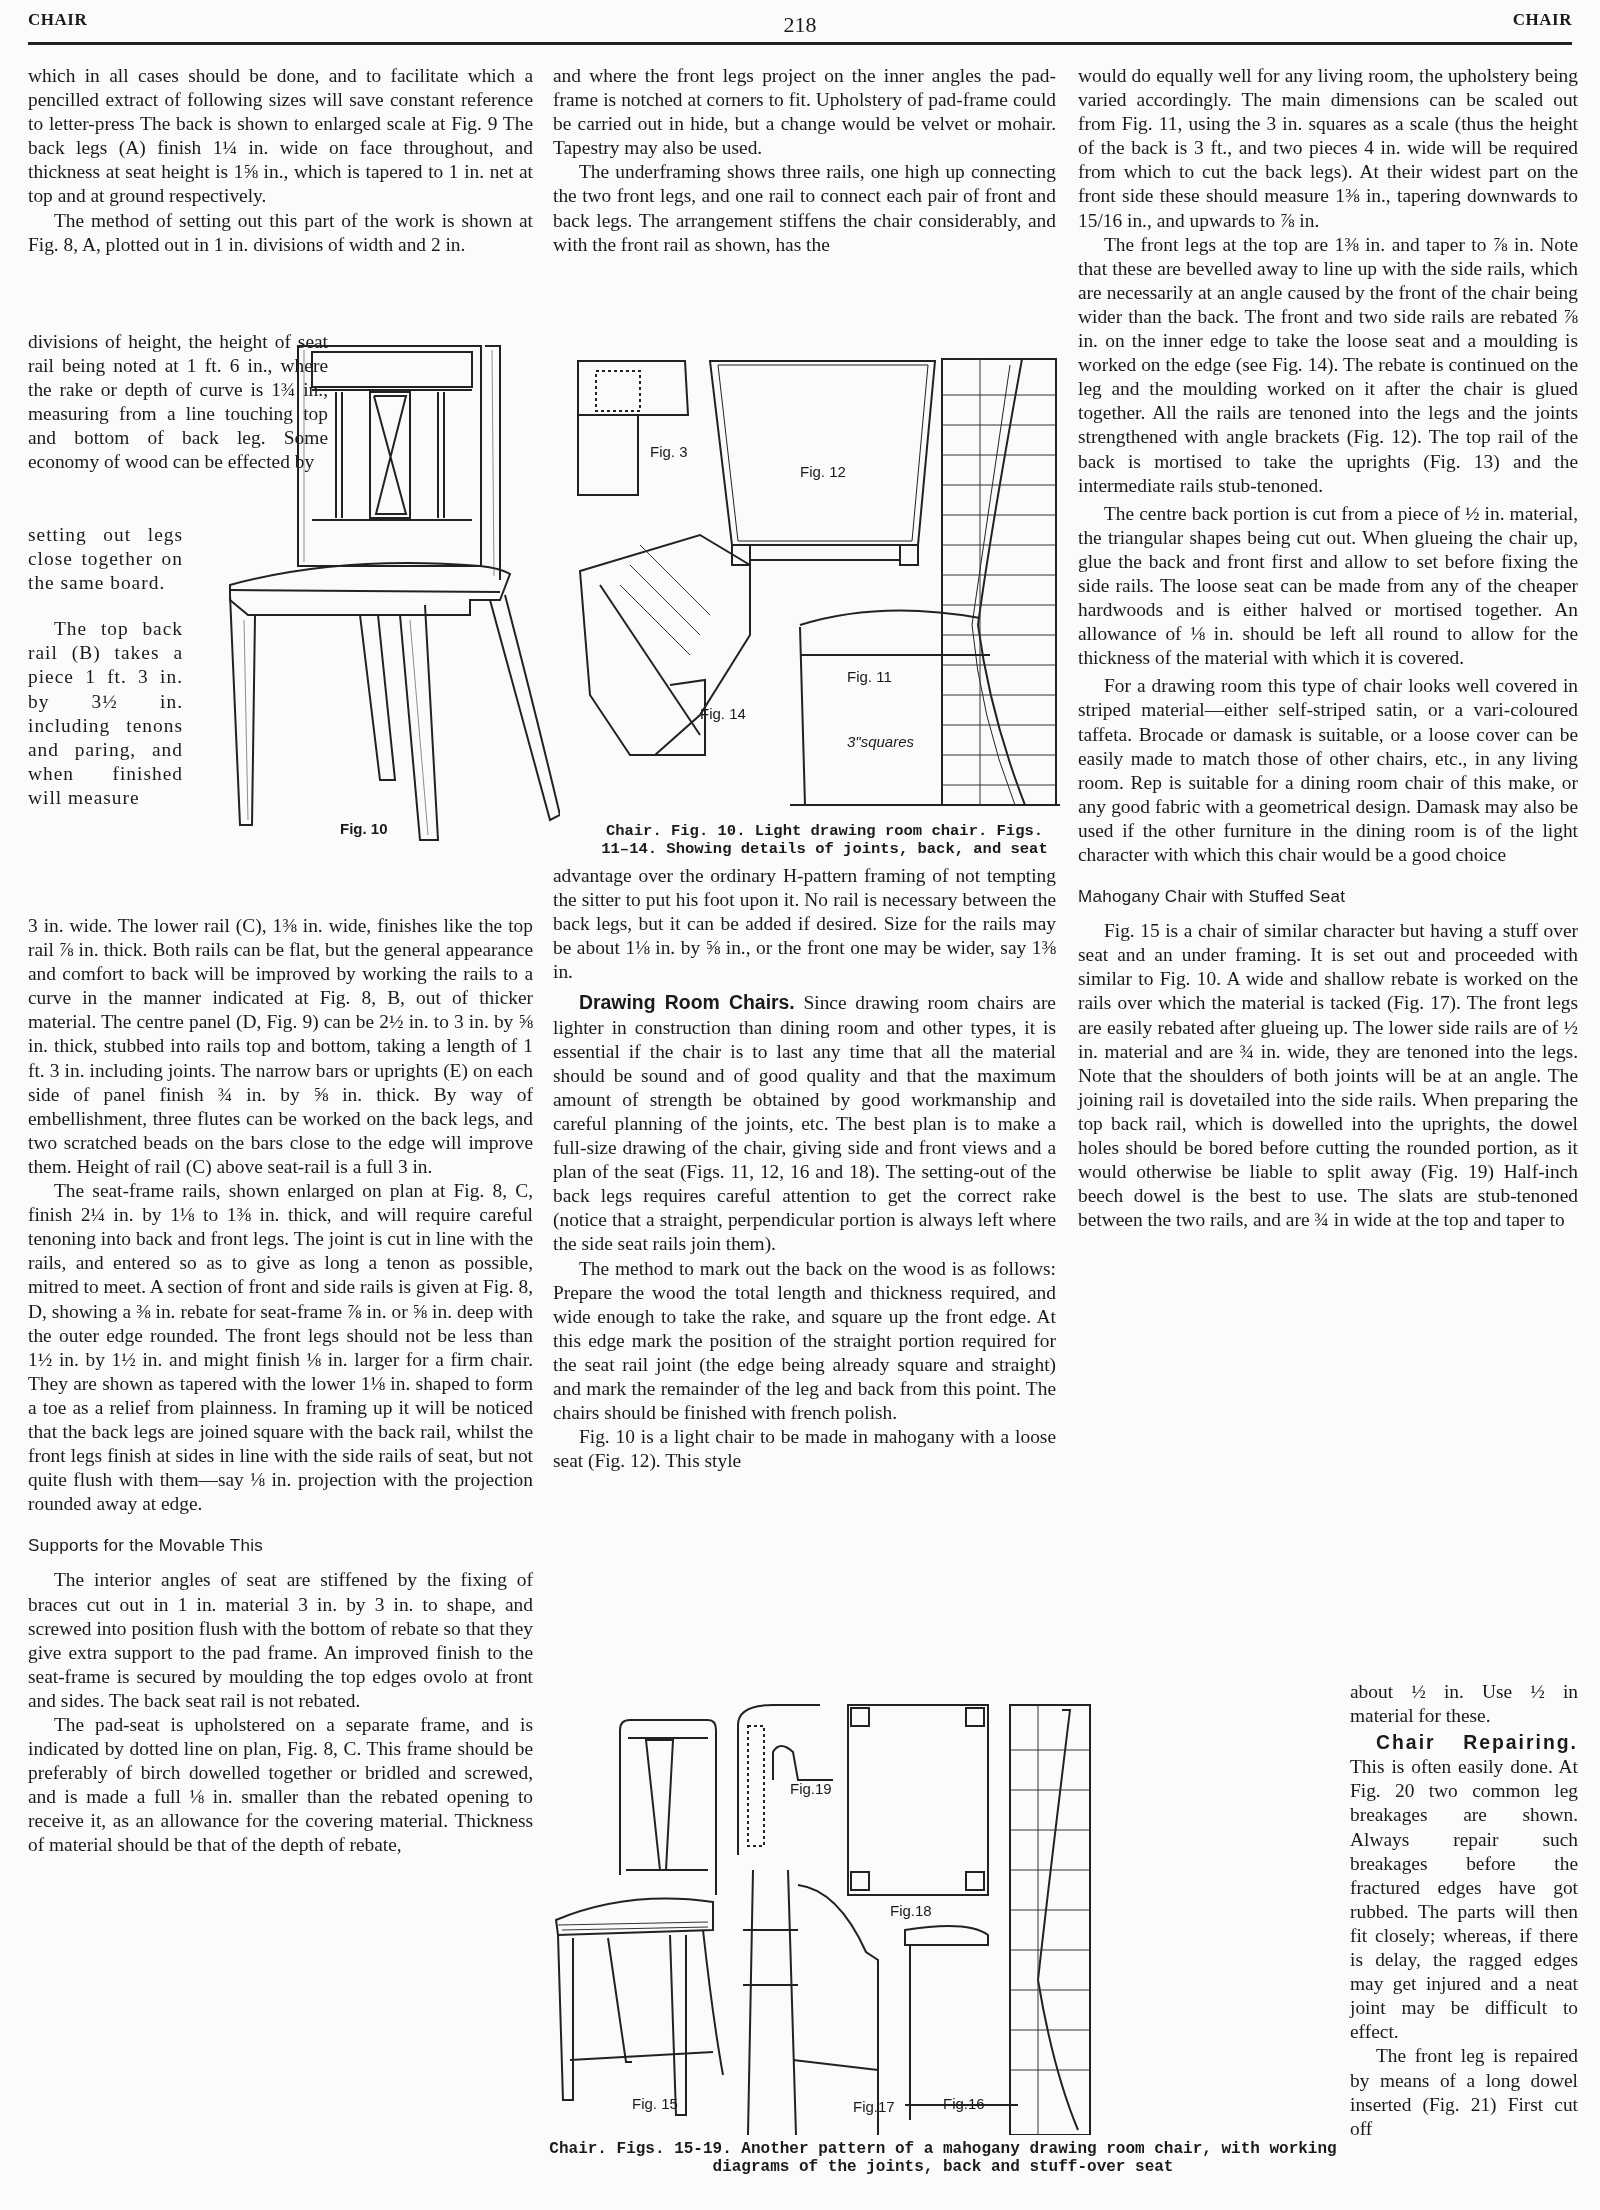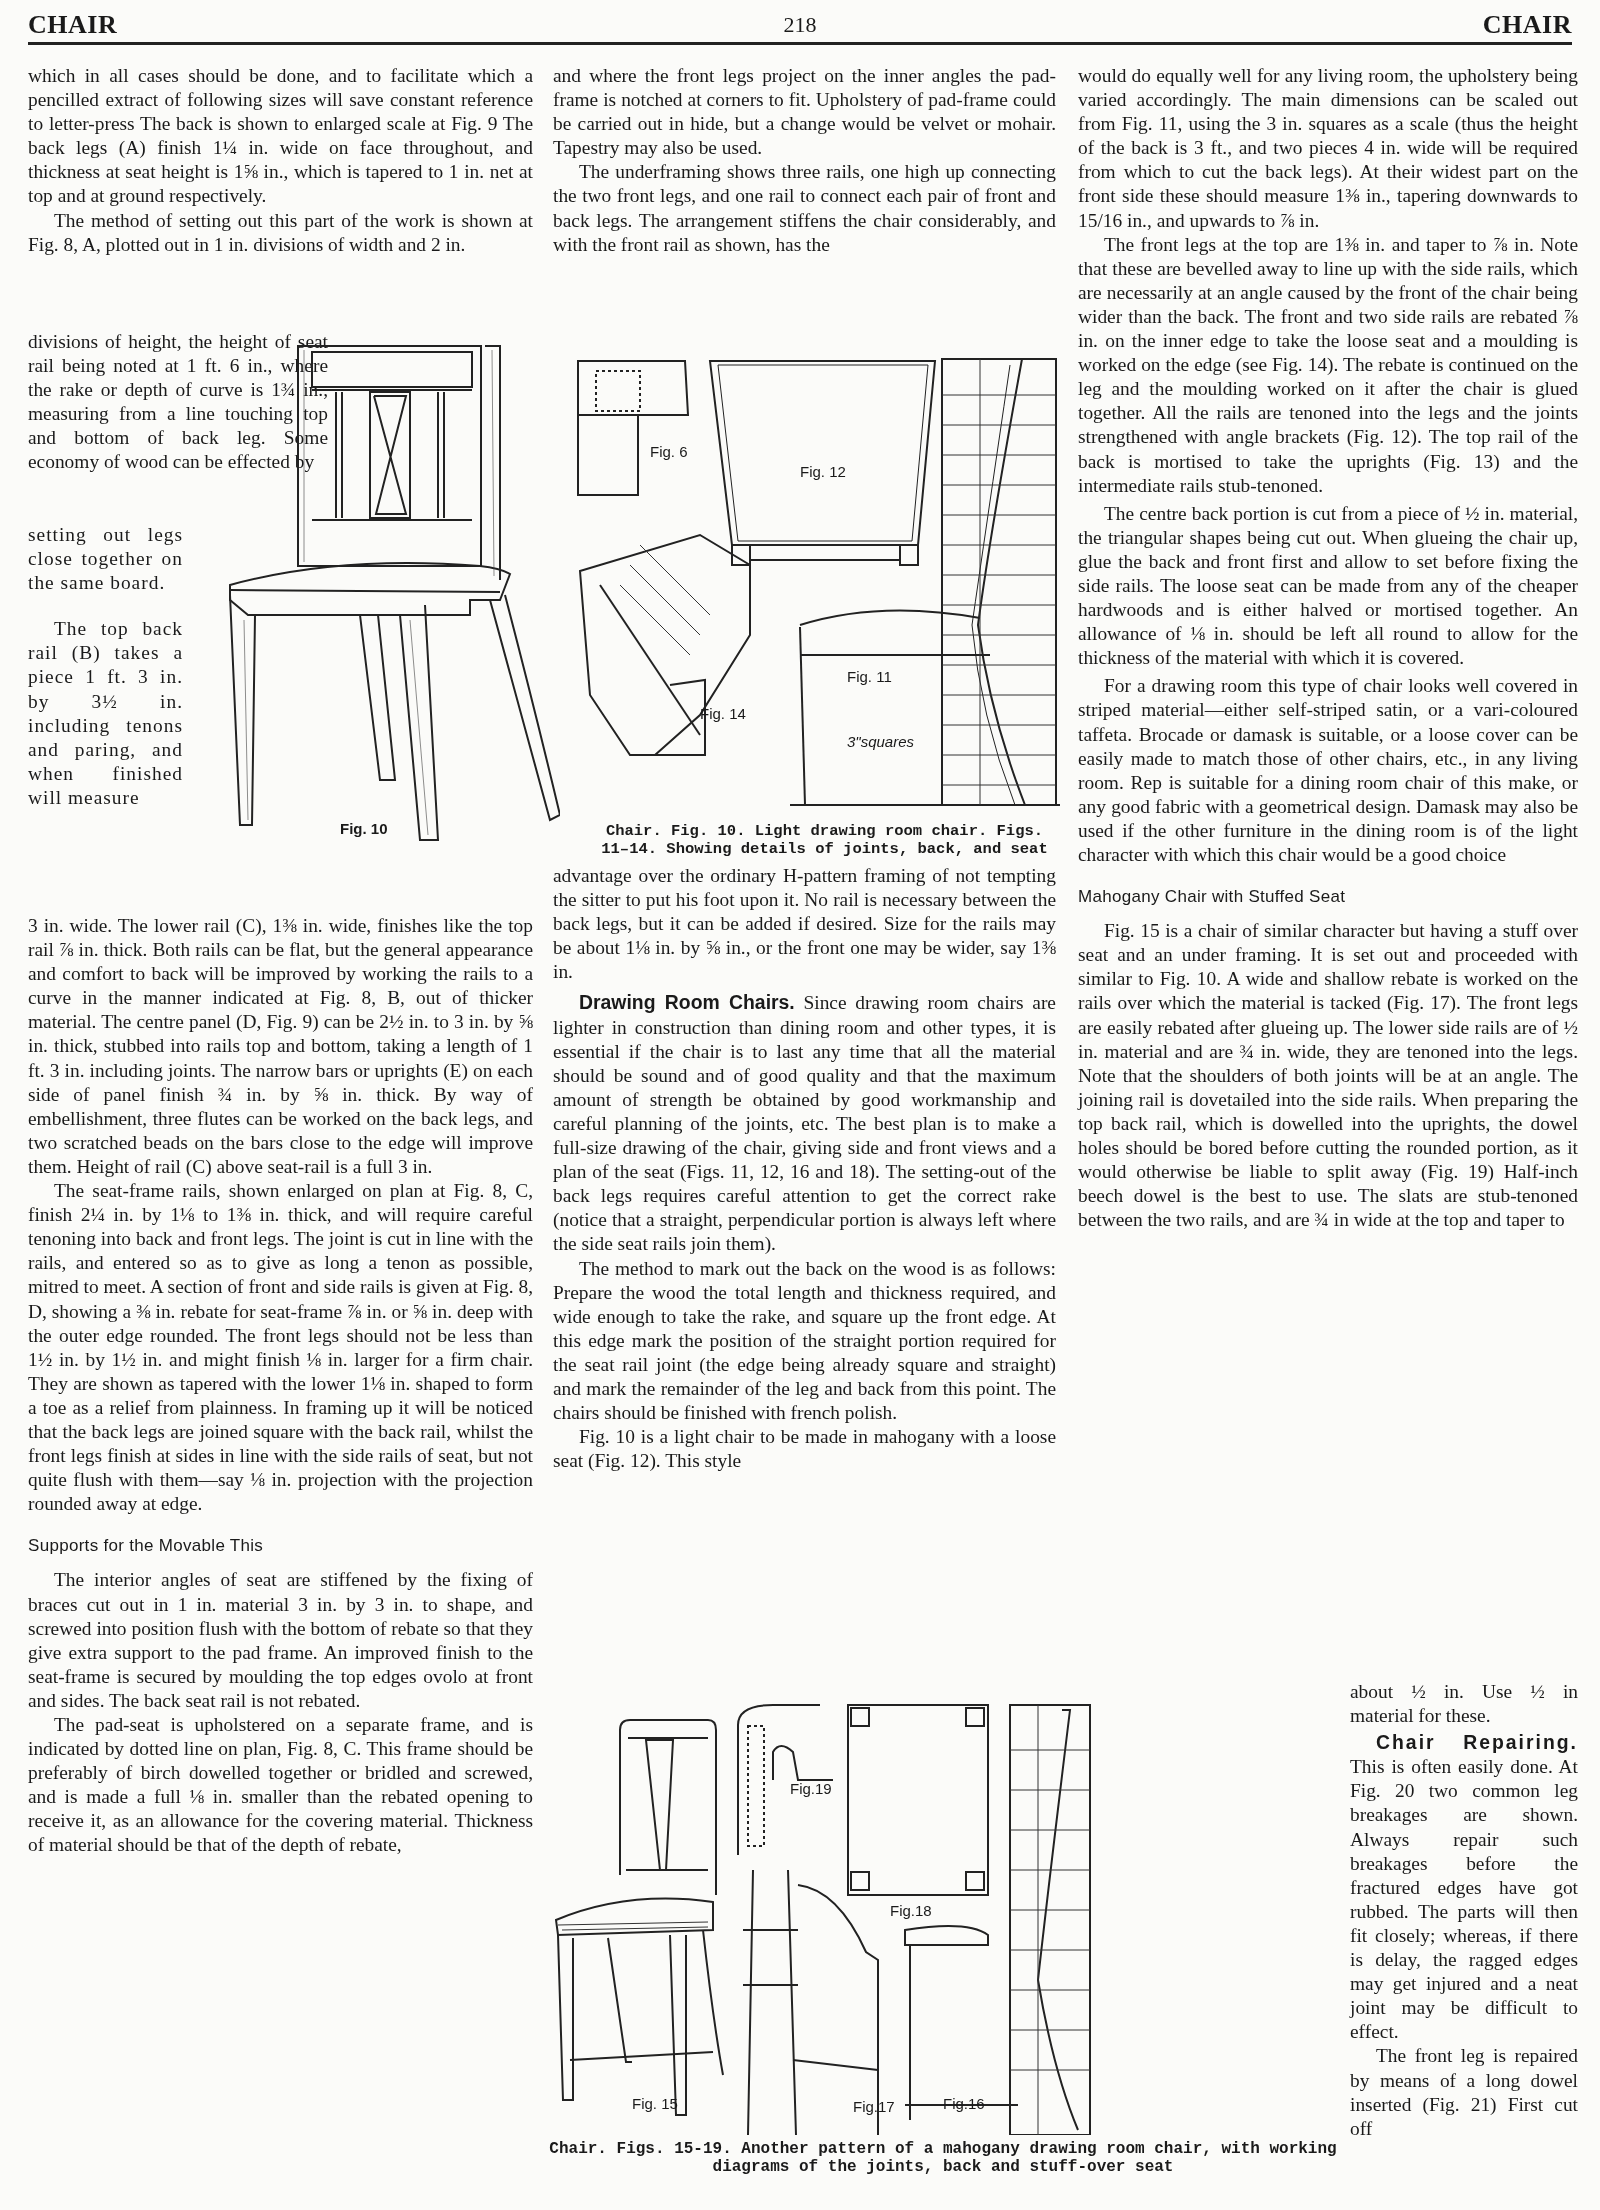--- a/index.html
+++ b/index.html
@@ -1,19 +1,19 @@
 <!DOCTYPE html>
 <html><head>
 <meta charset="utf-8">
 <style>
   html, body { margin:0; padding:0; }
   body { width:1600px; height:2210px; background:#fbfbf9; position:relative; overflow:hidden;
          font-family:"Liberation Serif","DejaVu Serif",serif; color:#1a1a1a; }
   .hdr { position:absolute; left:28px; right:28px; top:6px; height:36px; border-bottom:3px solid #222; }
-  .hdr .l, .hdr .r { position:absolute; top:4px; font-weight:bold; font-size:26px; letter-spacing:0.5px; }
+  .hdr .l, .hdr .r { position:absolute; top:4px; font-weight:bold; font-size:17px; letter-spacing:0.5px; }
   .hdr .l { left:0; } .hdr .r { right:0; }
   .hdr .c { position:absolute; left:0; right:0; top:6px; text-align:center; font-size:22px; }
   .col { position:absolute; font-size:19.4px; line-height:24.1px; text-align:justify; }
   .col p { margin:0; text-indent:26px; }
   .col p.ni { text-indent:0; }
   .sub { font-family:"Liberation Sans","DejaVu Sans",sans-serif; font-weight:normal; text-align:left; font-size:17px; margin:18px 0 10px; text-indent:0; letter-spacing:0.3px;}
   .runin { font-family:"Liberation Sans","DejaVu Sans",sans-serif; font-weight:bold;margin-top:19px; }
   .cap { font-family:Liberation Mono, monospace; font-weight:bold; font-size:15.5px; line-height:18px; text-align:center; }
   .fig { position:absolute; }
   .flabel { font-family:"Liberation Sans","DejaVu Sans",sans-serif; font-size:15px; position:absolute; }
@@ -119,21 +119,21 @@
       <line x1="382" y1="360" x2="496" y2="360"></line>
         <line x1="382" y1="390" x2="496" y2="390"></line>
       <line x1="382" y1="420" x2="496" y2="420"></line>
         <line x1="382" y1="450" x2="496" y2="450"></line>
       <line x1="420" y1="24" x2="420" y2="470"></line>
       <line x1="80" y1="210" x2="150" y2="280"></line>
         <line x1="70" y1="230" x2="140" y2="300"></line>
       <line x1="60" y1="250" x2="130" y2="320"></line>
     </g>
   </svg>
-  <span class="flabel" style="left:90px; top:108px;">Fig. 6</span>
+  <span class="flabel" style="left:90px; top:108px;">Fig. 3</span>
   <span class="flabel" style="left:240px; top:120px;margin-top:8px;">Fig. 12</span>
   <span class="flabel" style="left:140px; top:370px;">Fig. 14</span>
   <span class="flabel" style="left:287px; top:333px;">Fig. 11</span>
   <span class="flabel" style="left:287px; top:398px; font-style:italic;">3"squares</span>
 </div>
 
 <div class="col" style="left:553px; top:822px; width:503px;">
   <div class="cap" style="padding-left:40px;">Chair. Fig. 10. Light drawing room chair. Figs. 11–14. Showing details of joints, back, and seat</div>
   <p class="ni" style="margin-top:6px">advantage over the ordinary H-pattern framing of not tempting the sitter to put his foot upon it. No rail is necessary between the back legs, but it can be added if desired. Size for the rails may be about 1⅛ in. by ⅝ in., or the front one may be wider, say 1⅜ in.</p>
   <p style="margin-top:6px"><span class="runin">Drawing Room Chairs.</span><span> Since drawing room chairs are lighter in construction than dining room and other types, it is essential if the chair is to last any time that all the material should be sound and of good quality and that the maximum amount of strength be obtained by good workmanship and careful planning of the joints, etc. The best plan is to make a full-size drawing of the chair, giving side and front views and a plan of the seat (Figs. 11, 12, 16 and 18). The setting-out of the back legs requires careful attention to get the correct rake (notice that a straight, perpendicular portion is always left where the side seat rails join them).</span></p>

